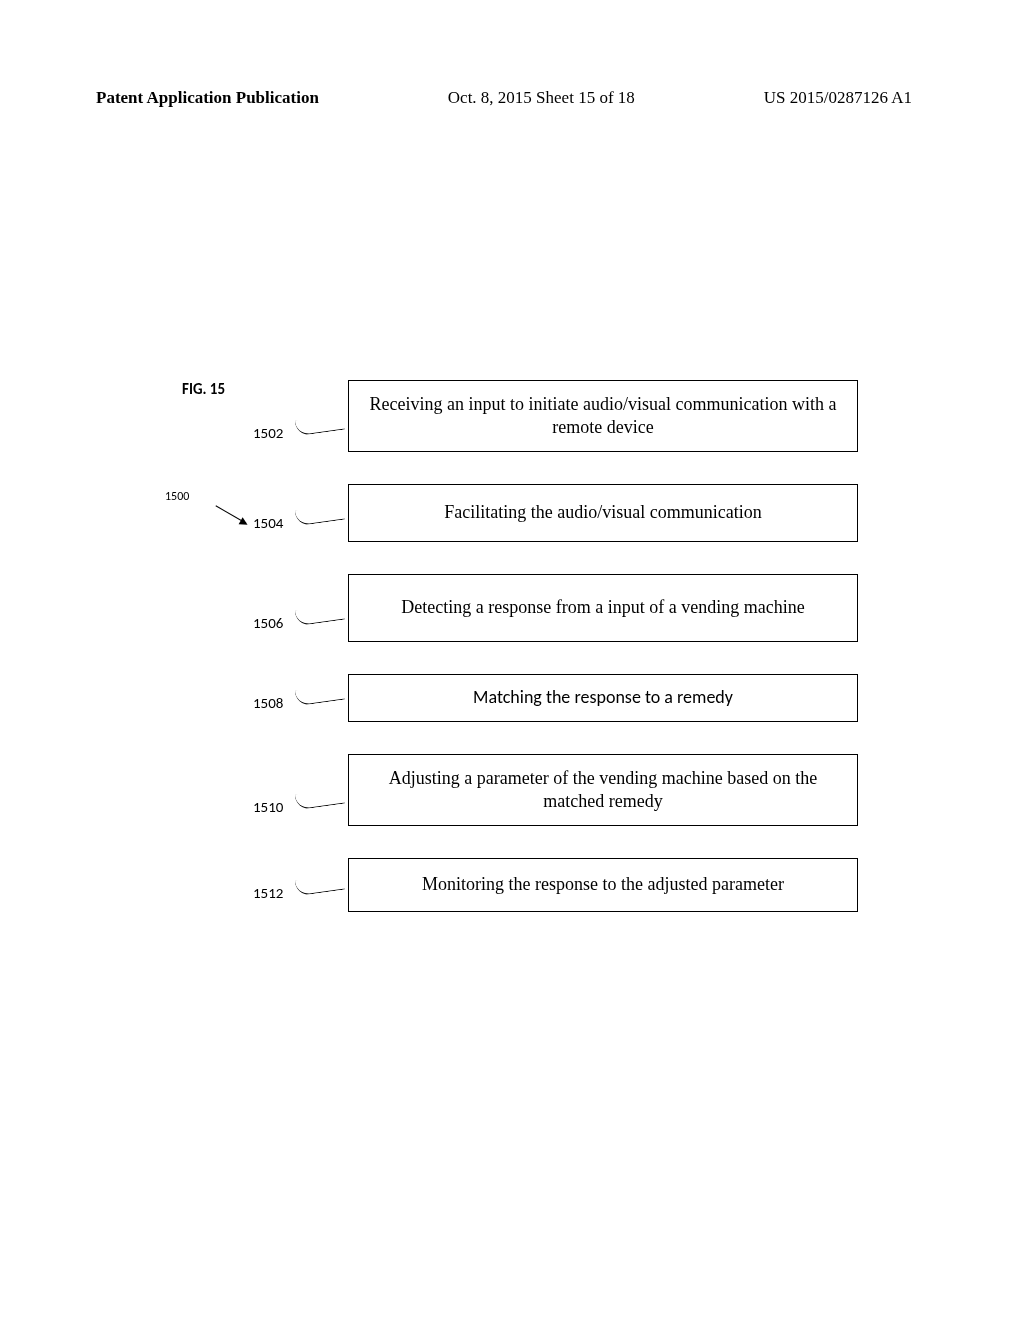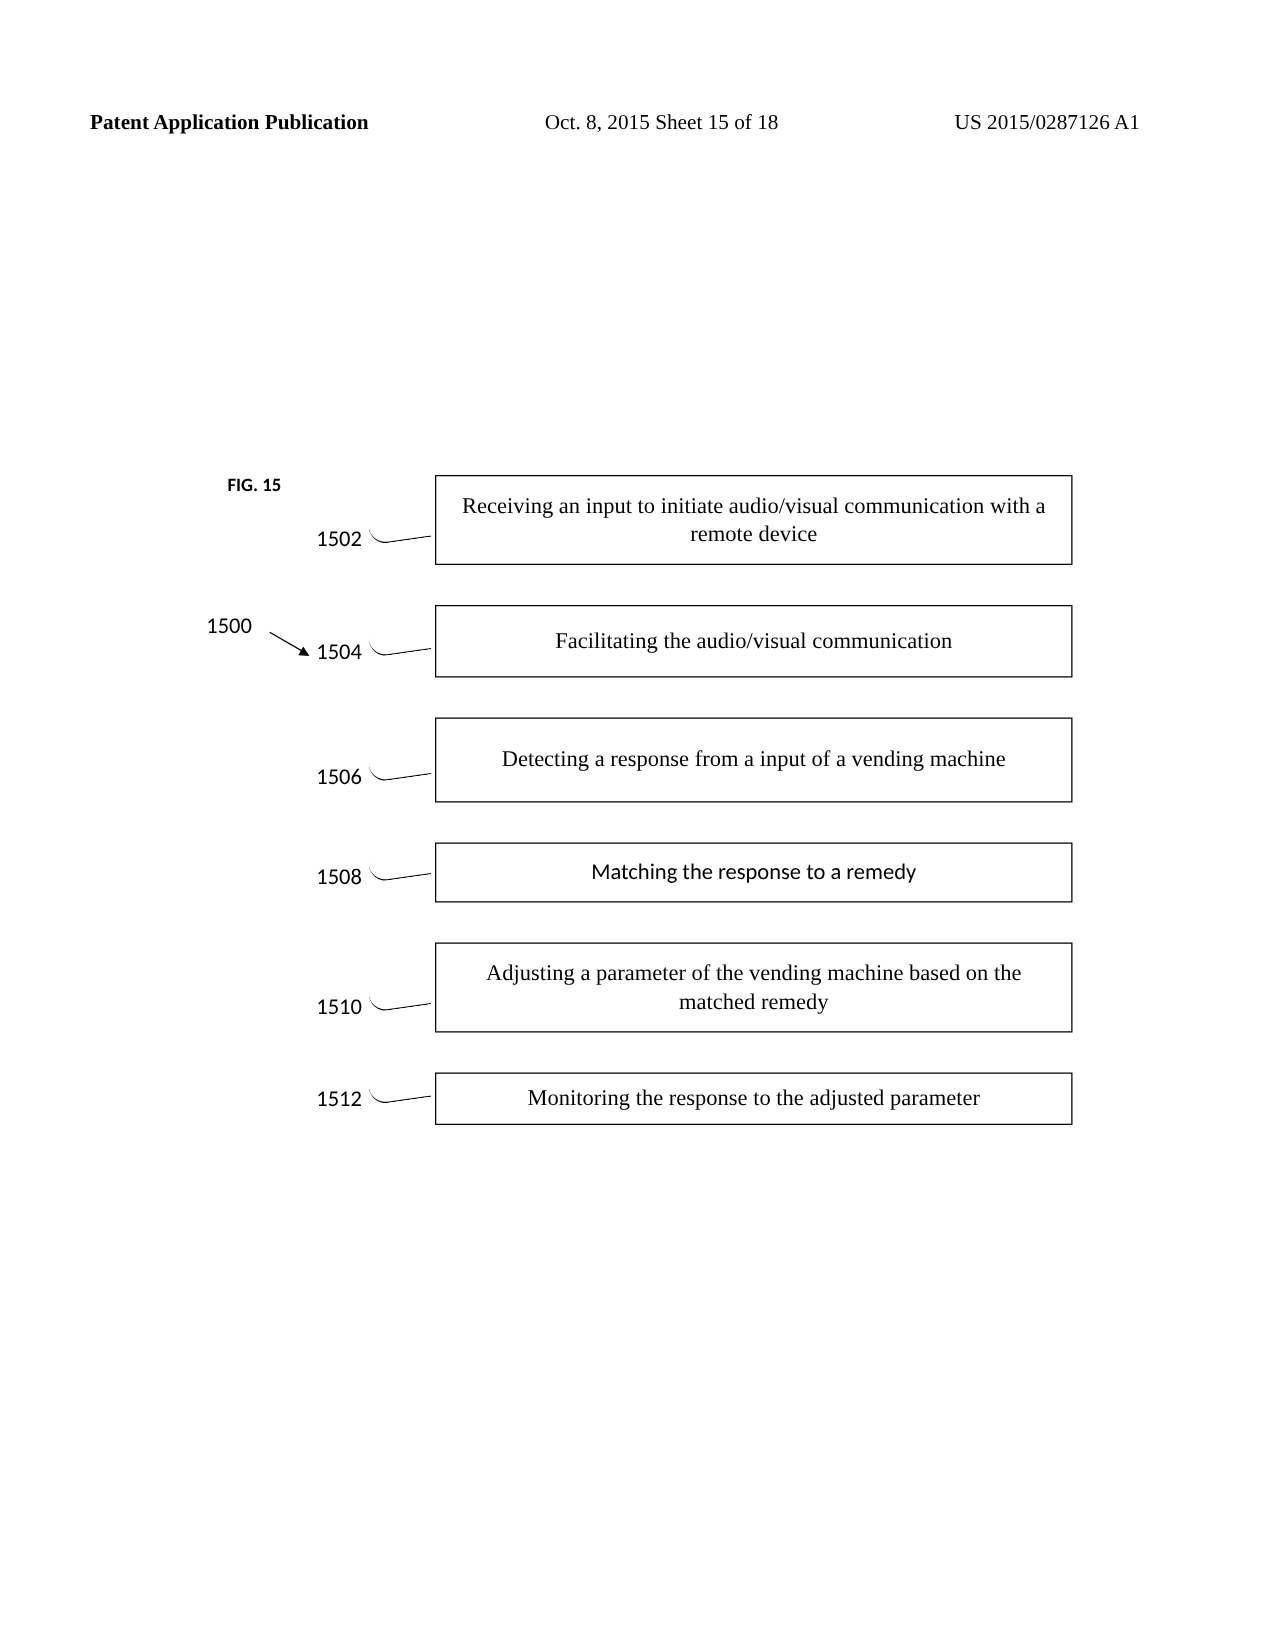--- a/index.html
+++ b/index.html
@@ -14,21 +14,21 @@
       background: white;
       font-family: "Times New Roman", Times, serif;
       position: relative;
     }
     
     .header {
       position: absolute;
       top: 88px;
       left: 0;
       right: 0;
-      padding: 0 112px 0 72px;
+      padding: 0 112px 0 96px;
       display: flex;
       justify-content: space-between;
       font-size: 17px;
     }
     
     .header-left {
       font-weight: bold;
     }
     
     .header-center {
@@ -46,21 +46,21 @@
       font-family: Calibri, Arial, sans-serif;
       font-size: 15px;
       font-weight: bold;
     }
     
     .ref-1500 {
       position: absolute;
       top: 489px;
       left: 165px;
       font-family: Calibri, Arial, sans-serif;
-      font-size: 18px;
+      font-size: 12px;
     }
     
     .arrow-1500 {
       position: absolute;
       top: 504px;
       left: 211px;
       width: 35px;
       height: 20px;
       border-top: 1px solid black;
       transform: rotate(30deg);
@@ -101,40 +101,40 @@
     
     .flow-box.calibri {
       font-family: Calibri, Arial, sans-serif;
     }
     
     .ref-num {
       position: absolute;
       left: -96px;
       bottom: 8px;
       font-family: Calibri, Arial, sans-serif;
-      font-size: 18px;
+      font-size: 15px;
     }
     
     .leader {
       position: absolute;
       left: -54px;
       bottom: 18px;
       width: 50px;
       height: 16px;
       border-bottom: 1px solid black;
       border-radius: 0 0 0 20px;
       transform: skewY(-8deg);
     }
     
     .box-1502 { height: 72px; }
     .box-1504 { height: 58px; }
     .box-1506 { height: 68px; }
     .box-1508 { height: 48px; }
     .box-1510 { height: 72px; }
-    .box-1512 { height: 42px; }
+    .box-1512 { height: 54px; }
   </style>
 </head>
 <body>
 
 <div class="header">
   <span class="header-left">Patent Application Publication</span>
   <span class="header-center">Oct. 8, 2015  Sheet 15 of 18</span>
   <span class="header-right">US 2015/0287126 A1</span>
 </div>
 

